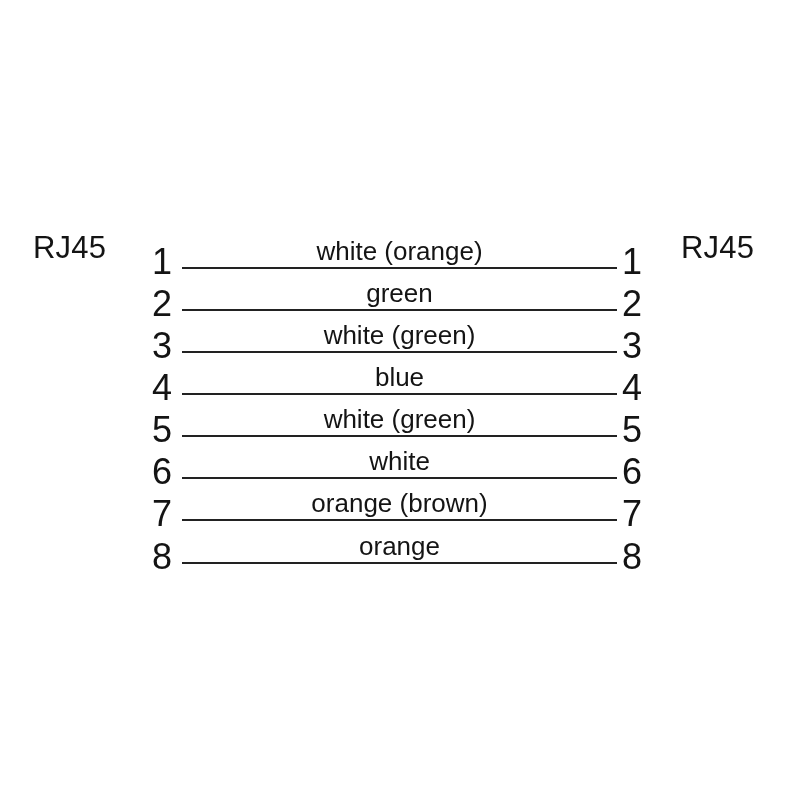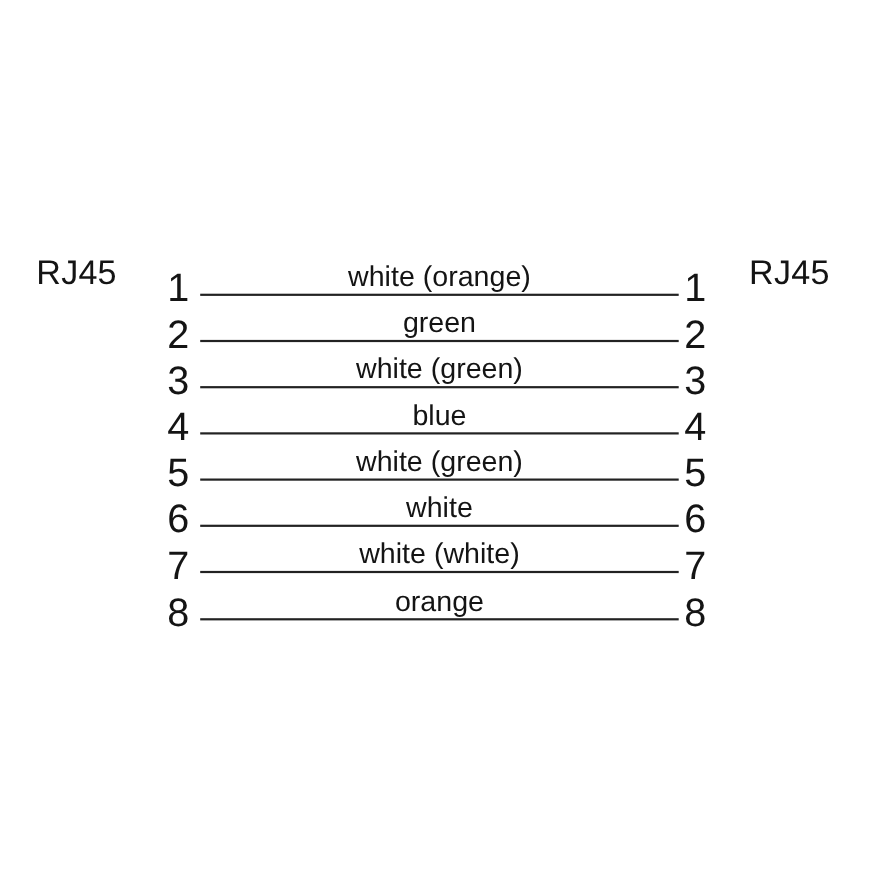--- a/index.html
+++ b/index.html
@@ -121,21 +121,21 @@
         <div class="wire-line" style="background: rgb(34, 34, 34);"></div>
         <div class="pin-number right">5</div>
       </div>
       <div class="pin-row" style="top: 477px;">
         <div class="wire-label">white</div>
         <div class="pin-number left">6</div>
         <div class="wire-line" style="background: rgb(34, 34, 34);"></div>
         <div class="pin-number right">6</div>
       </div>
       <div class="pin-row" style="top: 519px;">
-        <div class="wire-label">white (white)</div>
+        <div class="wire-label">orange (brown)</div>
         <div class="pin-number left">7</div>
         <div class="wire-line" style="background: rgb(34, 34, 34);"></div>
         <div class="pin-number right">7</div>
       </div>
       <div class="pin-row" style="top: 562px;">
         <div class="wire-label">orange</div>
         <div class="pin-number left">8</div>
         <div class="wire-line" style="background: rgb(34, 34, 34);"></div>
         <div class="pin-number right">8</div>
       </div>

